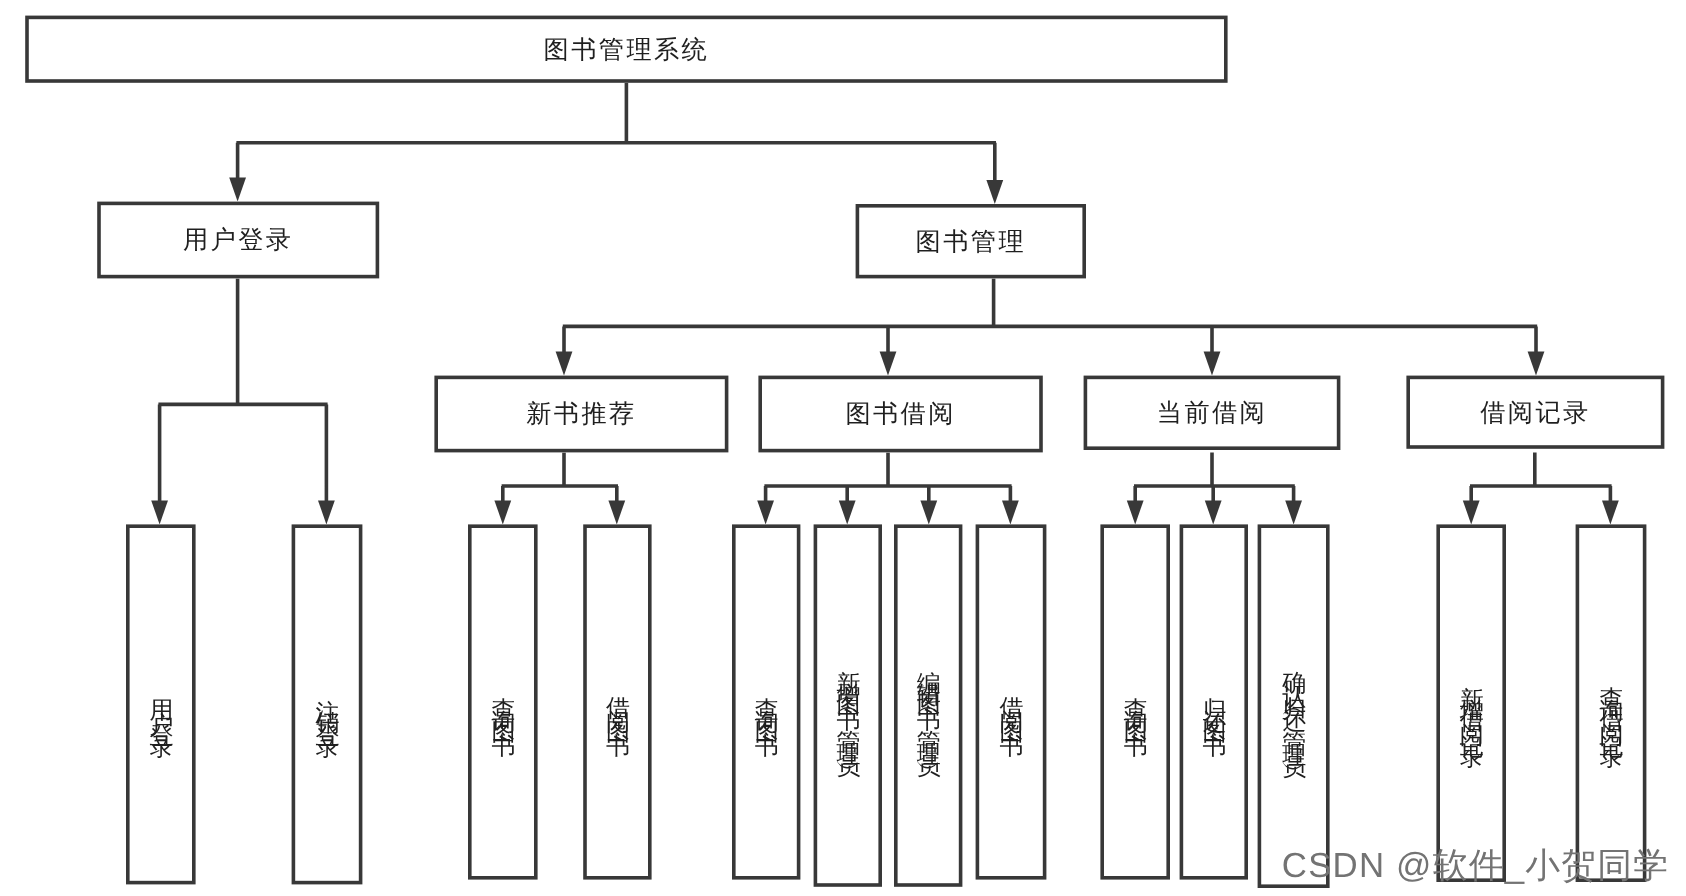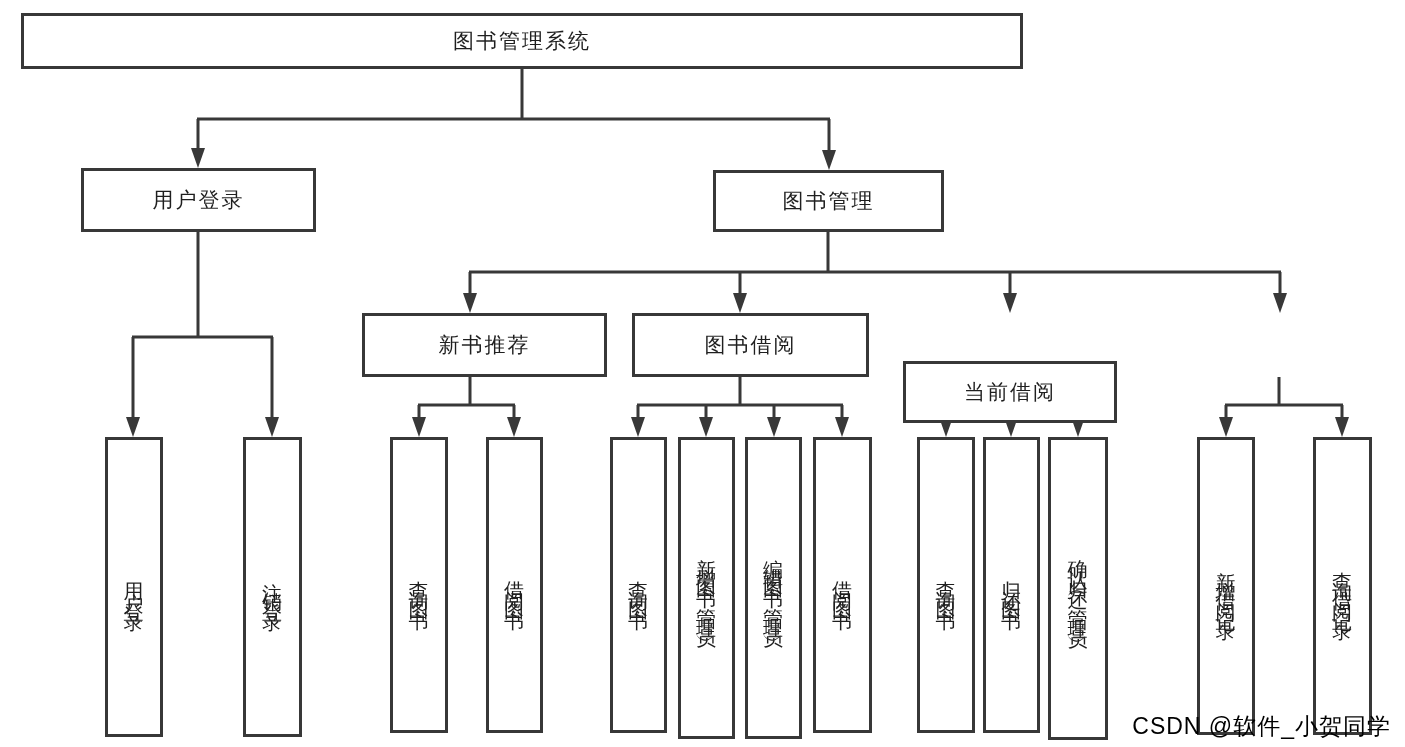--- a/index.html
+++ b/index.html
@@ -34,45 +34,45 @@
   .v-node .v-label {
     writing-mode: vertical-rl;
     font-size: 20px;
     letter-spacing: 10px;
     line-height: 1;
     white-space: nowrap;
   }
   
   .root-box   { left: 21px;  top: 13px;  width: 1002px; height: 56px; }
   .b-user     { left: 81px;  top: 168px; width: 235px;  height: 64px; }
-  .b-book     { left: 713px; top: 170px; width: 231px;  height: 62px; }
+  .b-book     { left: 713px; top: 170px; width: 192px;  height: 62px; }
   .m-newrec   { left: 362px; top: 313px; width: 245px;  height: 64px; }
   .m-borrow   { left: 632px; top: 313px; width: 237px;  height: 64px; }
-  .m-current  { left: 903px; top: 313px; width: 214px;  height: 62px; margin-top: 48px; }
+  .m-current  { left: 903px; top: 313px; width: 214px;  height: 62px; }
   .m-records  { left: 1172px;top: 313px; width: 215px;  height: 61px; }
   
   .lf-1  { left: 105px;  top: 437px; width: 58px; height: 300px; }
   .lf-2  { left: 243px;  top: 437px; width: 59px; height: 300px; }
   .lf-3  { left: 390px;  top: 437px; width: 58px; height: 296px; }
   .lf-4  { left: 486px;  top: 437px; width: 57px; height: 296px; }
   .lf-5  { left: 610px;  top: 437px; width: 57px; height: 296px; }
   .lf-6  { left: 678px;  top: 437px; width: 57px; height: 302px; }
   .lf-7  { left: 745px;  top: 437px; width: 57px; height: 302px; }
   .lf-8  { left: 813px;  top: 437px; width: 59px; height: 296px; }
   .lf-9  { left: 917px;  top: 437px; width: 58px; height: 296px; }
   .lf-10 { left: 983px;  top: 437px; width: 57px; height: 296px; }
   .lf-11 { left: 1048px; top: 437px; width: 60px; height: 303px; }
   .lf-12 { left: 1197px; top: 437px; width: 58px; height: 298px; }
   .lf-13 { left: 1313px; top: 437px; width: 59px; height: 298px; }
   .watermark {
     position: absolute;
     right: 14px;
     bottom: 5px;
-    font-size: 23px;
-    color: #000000;
+    font-size: 29px;
+    color: #737373;
     letter-spacing: 1px;
     white-space: nowrap;
     z-index: 5;
   }
 </style>
 </head>
 <body>
 
 <div id="stage">
 
@@ -120,20 +120,23 @@
 
   <div class="node m-newrec">
     <span class="h-label">新书推荐</span>
   </div>
   <div class="node m-borrow">
     <span class="h-label">图书借阅</span>
   </div>
   <div class="node m-current">
     <span class="h-label">当前借阅</span>
   </div>
+  <div class="node m-records">
+    <span class="h-label">借阅记录</span>
+  </div>
 
   <div class="node v-node lf-1">
     <span class="v-label">用户登录</span>
   </div>
   <div class="node v-node lf-2">
     <span class="v-label">注销登录</span>
   </div>
 
   <div class="node v-node lf-3">
     <span class="v-label">查询图书</span>

